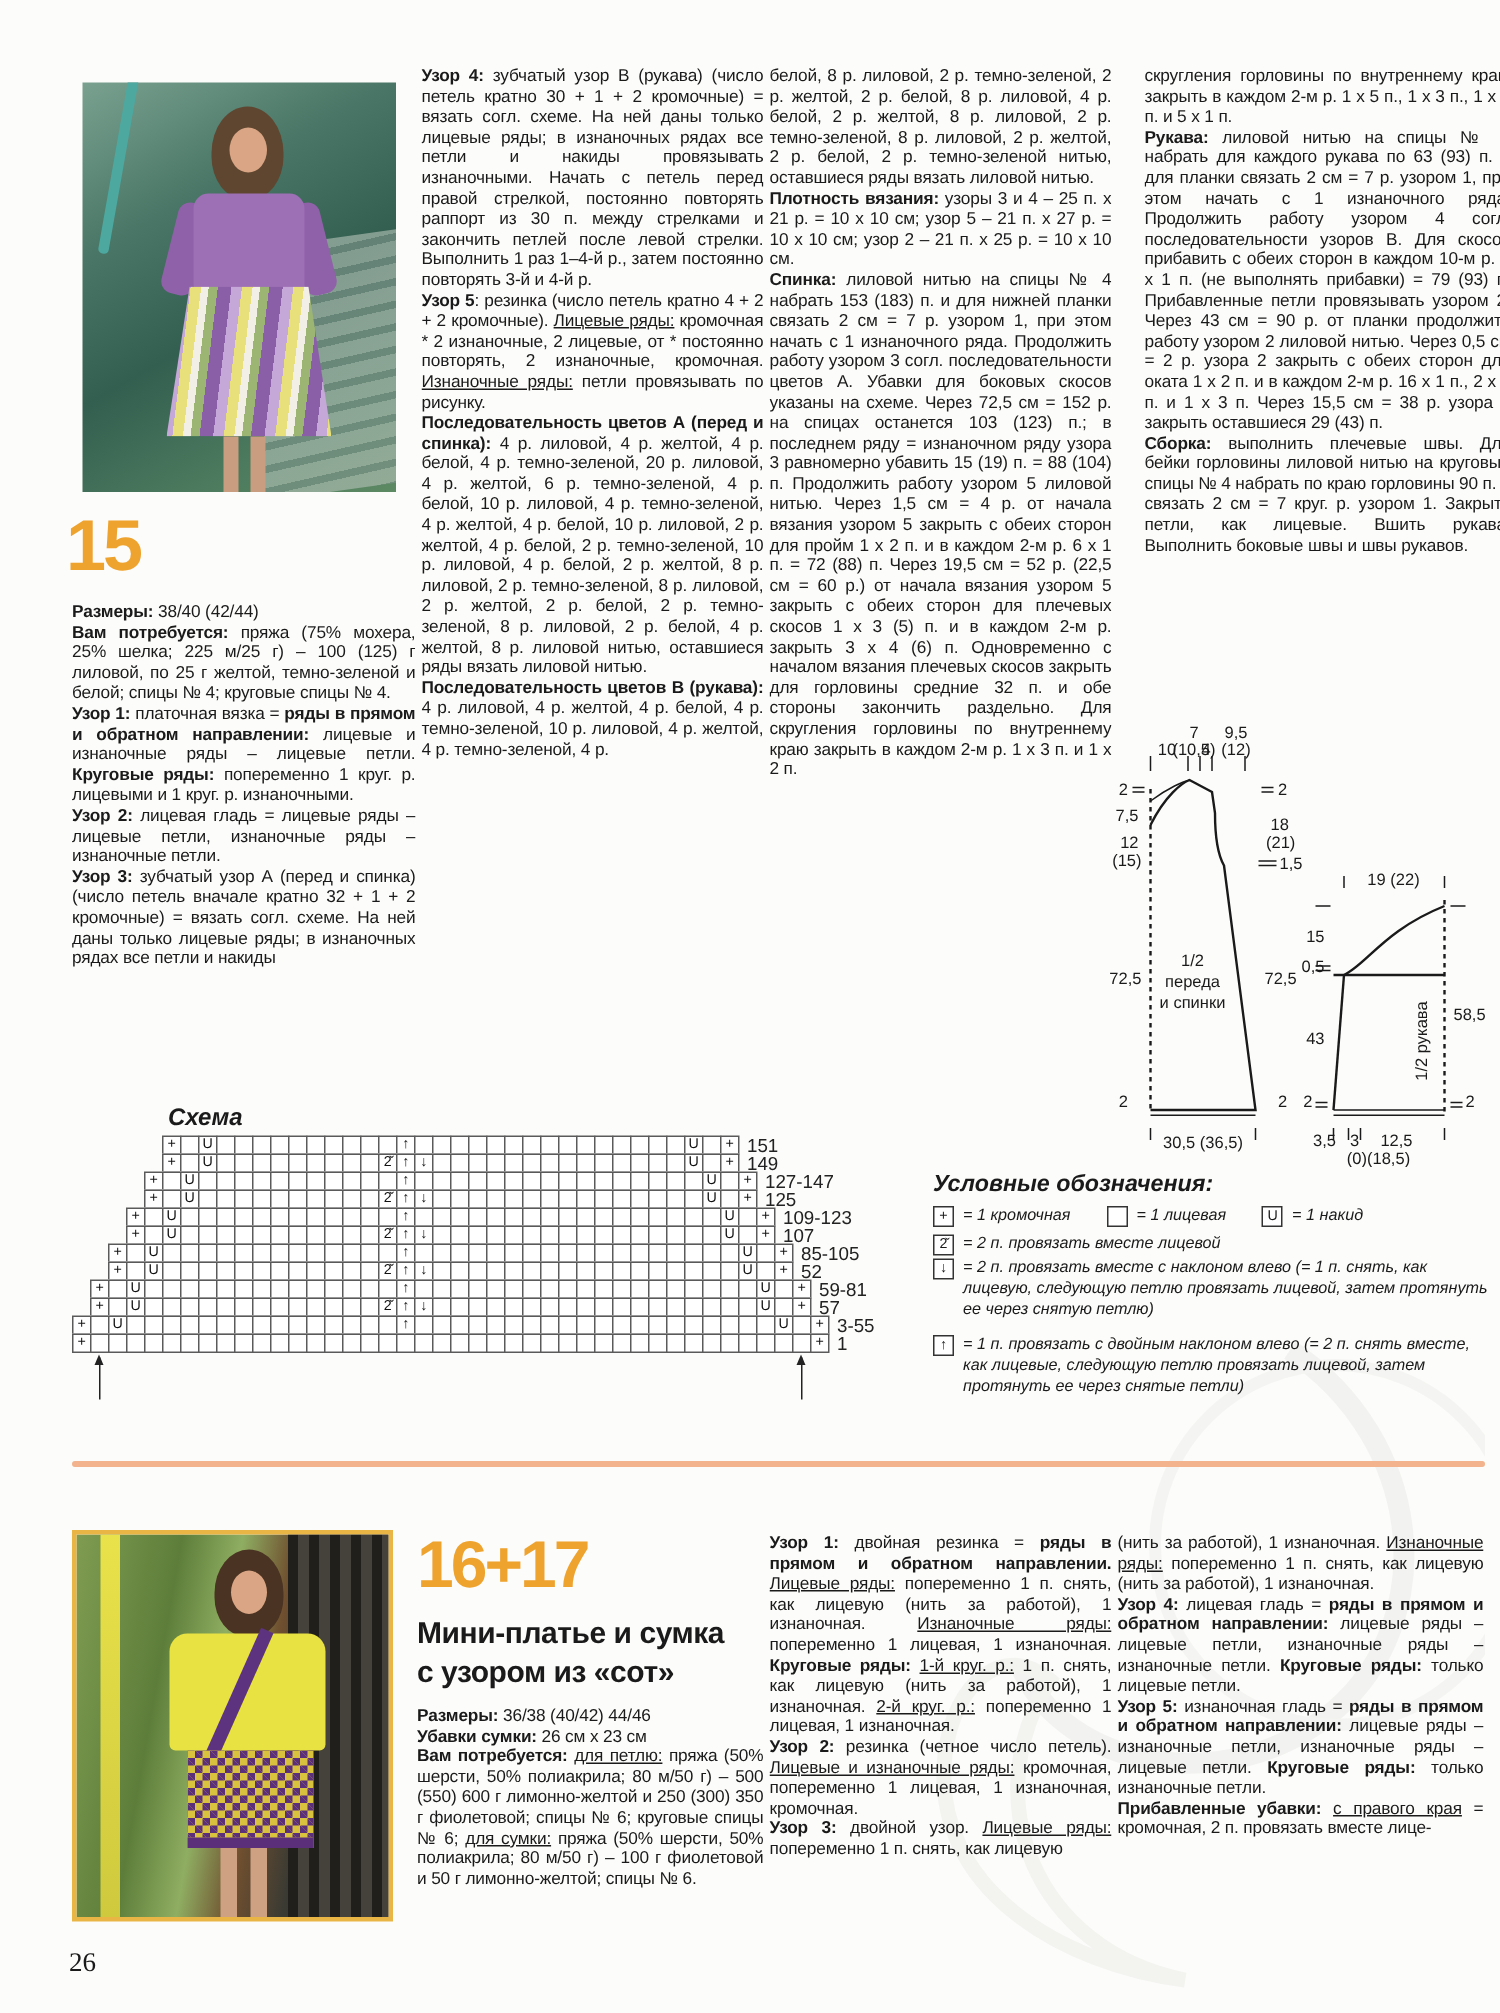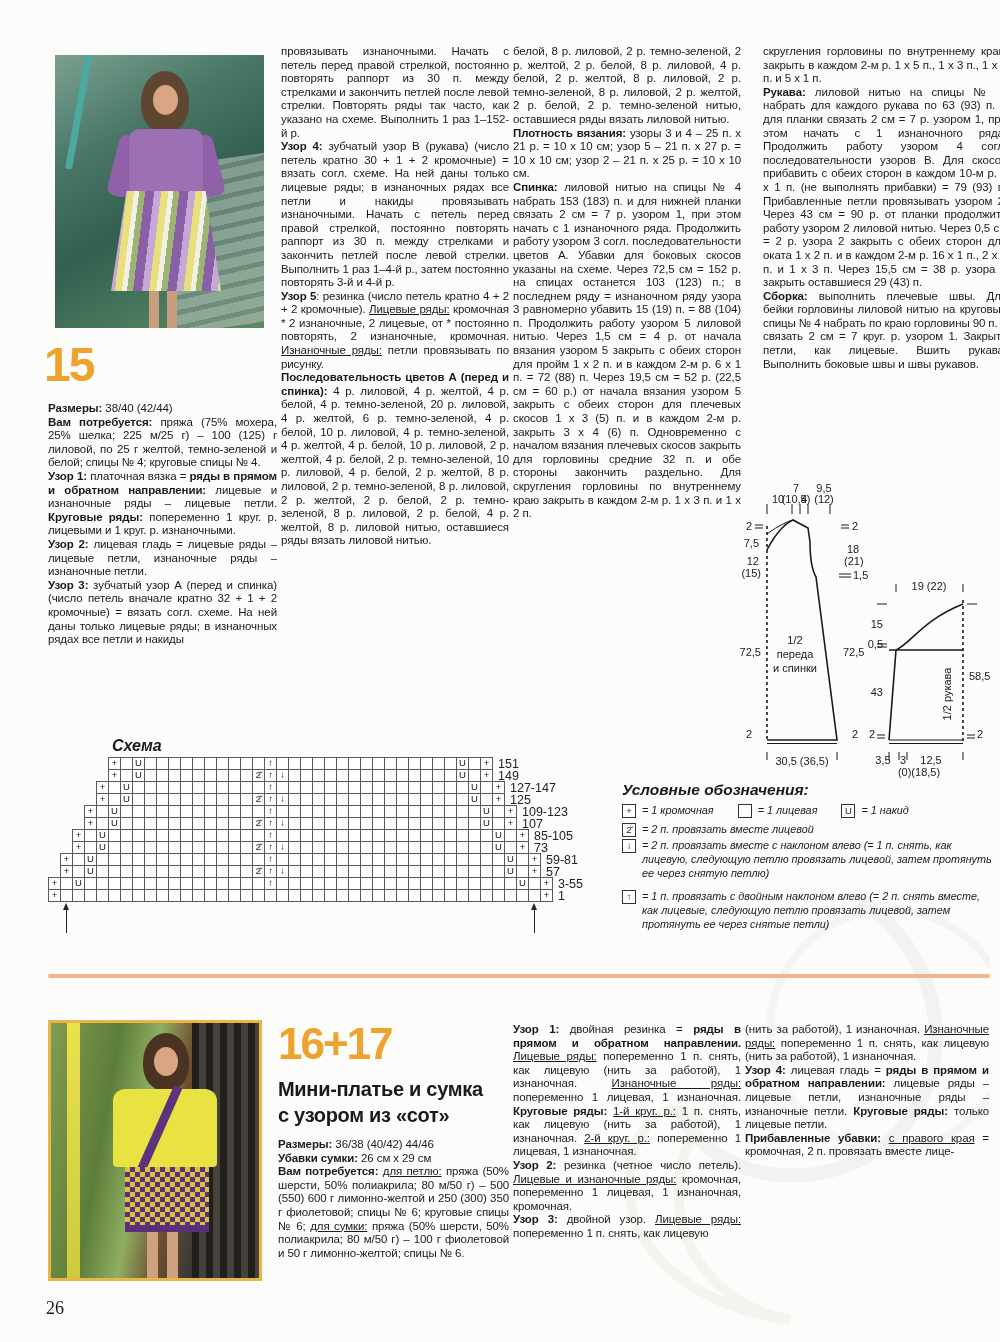--- a/index.html
+++ b/index.html
@@ -98,24 +98,24 @@
   <div class="item-number" style="left:44px;top:341px;font-size:48px;color:#efa32f;">15</div>
 
   <div class="col" style="left:48px;top:402px;width:229px;height:334px;">
       <p><span class="b">Размеры: </span><span>38/40 (42/44)</span></p>
       <p><span class="b">Вам потребуется: </span><span>пряжа (75% мохера, 25% шелка; 225 м/25 г) – 100 (125) г лиловой, по 25 г желтой, темно-зеленой и белой; спицы № 4; круговые спицы № 4.</span></p>
       <p><span class="b">Узор 1: </span><span>платочная вязка = </span><span class="b">ряды в прямом и обратном направлении: </span><span>лицевые и изнаночные ряды – лицевые петли. </span><span class="b">Круговые ряды: </span><span>попеременно 1 круг. р. лицевыми и 1 круг. р. изнаночными.</span></p>
       <p><span class="b">Узор 2: </span><span>лицевая гладь = лицевые ряды – лицевые петли, изнаночные ряды – изнаночные петли.</span></p>
       <p><span class="b">Узор 3: </span><span>зубчатый узор А (перед и спинка) (число петель вначале кратно 32 + 1 + 2 кромочные) = вязать согл. схеме. На ней даны только лицевые ряды; в изнаночных рядах все петли и накиды</span></p>
     </div>
   <div class="col" style="left:281px;top:45px;width:228px;height:694px;">
-      <p><span>провязывать изнаночными. Начать с петель перед правой стрелкой, постоянно повторять раппорт из 30 п. между стрелками и закончить петлей после левой стрелки. Повторять ряды так часто, как указано на схеме. Выполнить 1 раз 1–152-й р.</span></p>
       <p><span class="b">Узор 4: </span><span>зубчатый узор В (рукава) (число петель кратно 30 + 1 + 2 кромочные) = вязать согл. схеме. На ней даны только лицевые ряды; в изнаночных рядах все петли и накиды провязывать изнаночными. Начать с петель перед правой стрелкой, постоянно повторять раппорт из 30 п. между стрелками и закончить петлей после левой стрелки. Выполнить 1 раз 1–4-й р., затем постоянно повторять 3-й и 4-й р.</span></p>
       <p><span class="b">Узор 5</span><span>: резинка (число петель кратно 4 + 2 + 2 кромочные). </span><span class="u">Лицевые ряды:</span><span> кромочная * 2 изнаночные, 2 лицевые, от * постоянно повторять, 2 изнаночные, кромочная. </span><span class="u">Изнаночные ряды:</span><span> петли провязывать по рисунку.</span></p>
       <p><span class="b">Последовательность цветов А (перед и спинка): </span><span>4 р. лиловой, 4 р. желтой, 4 р. белой, 4 р. темно-зеленой, 20 р. лиловой, 4 р. желтой, 6 р. темно-зеленой, 4 р. белой, 10 р. лиловой, 4 р. темно-зеленой, 4 р. желтой, 4 р. белой, 10 р. лиловой, 2 р. желтой, 4 р. белой, 2 р. темно-зеленой, 10 р. лиловой, 4 р. белой, 2 р. желтой, 8 р. лиловой, 2 р. темно-зеленой, 8 р. лиловой, 2 р. желтой, 2 р. белой, 2 р. темно-зеленой, 8 р. лиловой, 2 р. белой, 4 р. желтой, 8 р. лиловой нитью, оставшиеся ряды вязать лиловой нитью.</span></p>
+      <p><span class="b">Последовательность цветов В (рукава): </span><span>4 р. лиловой, 4 р. желтой, 4 р. белой, 4 р. темно-зеленой, 10 р. лиловой, 4 р. желтой, 4 р. темно-зеленой, 4 р.</span></p>
     </div>
   <div class="col" style="left:513px;top:45px;width:228px;height:694px;">
       <p><span>белой, 8 р. лиловой, 2 р. темно-зеленой, 2 р. желтой, 2 р. белой, 8 р. лиловой, 4 р. белой, 2 р. желтой, 8 р. лиловой, 2 р. темно-зеленой, 8 р. лиловой, 2 р. желтой, 2 р. белой, 2 р. темно-зеленой нитью, оставшиеся ряды вязать лиловой нитью.</span></p>
       <p><span class="b">Плотность вязания: </span><span>узоры 3 и 4 – 25 п. x 21 р. = 10 x 10 см; узор 5 – 21 п. x 27 р. = 10 x 10 см; узор 2 – 21 п. x 25 р. = 10 x 10 см.</span></p>
       <p><span class="b">Спинка: </span><span>лиловой нитью на спицы № 4 набрать 153 (183) п. и для нижней планки связать 2 см = 7 р. узором 1, при этом начать с 1 изнаночного ряда. Продолжить работу узором 3 согл. последовательности цветов А. Убавки для боковых скосов указаны на схеме. Через 72,5 см = 152 р. на спицах останется 103 (123) п.; в последнем ряду = изнаночном ряду узора 3 равномерно убавить 15 (19) п. = 88 (104) п. Продолжить работу узором 5 лиловой нитью. Через 1,5 см = 4 р. от начала вязания узором 5 закрыть с обеих сторон для пройм 1 x 2 п. и в каждом 2-м р. 6 x 1 п. = 72 (88) п. Через 19,5 см = 52 р. (22,5 см = 60 р.) от начала вязания узором 5 закрыть с обеих сторон для плечевых скосов 1 x 3 (5) п. и в каждом 2-м р. закрыть 3 x 4 (6) п. Одновременно с началом вязания плечевых скосов закрыть для горловины средние 32 п. и обе стороны закончить раздельно. Для скругления горловины по внутреннему краю закрыть в каждом 2-м р. 1 x 3 п. и 1 x 2 п.</span></p>
     </div>
   <div class="col" style="left:763px;top:45px;width:244px;height:694px;">
       <p><span>скругления горловины по внутреннему краю закрыть в каждом 2-м р. 1 x 5 п., 1 x 3 п., 1 x 2 п. и 5 x 1 п.</span></p>
       <p><span class="b">Рукава: </span><span>лиловой нитью на спицы № 4 набрать для каждого рукава по 63 (93) п. и для планки связать 2 см = 7 р. узором 1, при этом начать с 1 изнаночного ряда. Продолжить работу узором 4 согл. последовательности узоров В. Для скосов прибавить с обеих сторон в каждом 10-м р. 8 x 1 п. (не выполнять прибавки) = 79 (93) п. Прибавленные петли провязывать узором 2. Через 43 см = 90 р. от планки продолжить работу узором 2 лиловой нитью. Через 0,5 см = 2 р. узора 2 закрыть с обеих сторон для оката 1 x 2 п. и в каждом 2-м р. 16 x 1 п., 2 x 2 п. и 1 x 3 п. Через 15,5 см = 38 р. узора 2 закрыть оставшиеся 29 (43) п.</span></p>
       <p><span class="b">Сборка: </span><span>выполнить плечевые швы. Для бейки горловины лиловой нитью на круговые спицы № 4 набрать по краю горловины 90 п. и связать 2 см = 7 круг. р. узором 1. Закрыть петли, как лицевые. Вшить рукава. Выполнить боковые швы и швы рукавов.</span></p>
@@ -479,21 +479,21 @@
       <div class="cell" style="left: 360px; top: 84px;"></div>
       <div class="cell" style="left: 372px; top: 84px;"></div>
       <div class="cell" style="left: 384px; top: 84px;"></div>
       <div class="cell" style="left: 396px; top: 84px;"></div>
       <div class="cell" style="left: 408px; top: 84px;"></div>
       <div class="cell" style="left: 420px; top: 84px;"></div>
       <div class="cell" style="left: 432px; top: 84px;"></div>
       <div class="cell" style="left: 444px; top: 84px;">U</div>
       <div class="cell" style="left: 456px; top: 84px;"></div>
       <div class="cell" style="left: 468px; top: 84px;">+</div>
-      <div class="rlab" style="left: 486px; top: 84px;">73</div>
+      <div class="rlab" style="left: 486px; top: 84px;">52</div>
       <div class="cell" style="left: 12px; top: 96px;">+</div>
       <div class="cell" style="left: 24px; top: 96px;"></div>
       <div class="cell" style="left: 36px; top: 96px;">U</div>
       <div class="cell" style="left: 48px; top: 96px;"></div>
       <div class="cell" style="left: 60px; top: 96px;"></div>
       <div class="cell" style="left: 72px; top: 96px;"></div>
       <div class="cell" style="left: 84px; top: 96px;"></div>
       <div class="cell" style="left: 96px; top: 96px;"></div>
       <div class="cell" style="left: 108px; top: 96px;"></div>
       <div class="cell" style="left: 120px; top: 96px;"></div>
@@ -704,28 +704,29 @@
   </div>
 
   <div class="item-number" style="left:278px;top:1022px;font-size:44px;color:#efa32f;">16+17</div>
   <div class="item-title" style="left:278px;top:1076px;font-size:20px;line-height:26px;">
     <div>Мини-платье и сумка</div>
     <div>с узором из «сот»</div>
   </div>
 
   <div class="col" style="left:278px;top:1138px;width:231px;height:180px;">
       <p><span class="b">Размеры: </span><span>36/38 (40/42) 44/46</span></p>
-      <p><span class="b">Убавки сумки: </span><span>26 см x 29 см</span></p>
+      <p><span class="b">Убавки сумки: </span><span>26 см x 23 см</span></p>
       <p><span class="b">Вам потребуется: </span><span class="u">для петлю:</span><span> пряжа (50% шерсти, 50% полиакрила; 80 м/50 г) – 500 (550) 600 г лимонно-желтой и 250 (300) 350 г фиолетовой; спицы № 6; круговые спицы № 6; </span><span class="u">для сумки:</span><span> пряжа (50% шерсти, 50% полиакрила; 80 м/50 г) – 100 г фиолетовой и 50 г лимонно-желтой; спицы № 6.</span></p>
     </div>
   <div class="col" style="left:513px;top:1023px;width:228px;height:300px;">
       <p><span class="b">Узор 1: </span><span>двойная резинка = </span><span class="b">ряды в прямом и обратном направлении. </span><span class="u">Лицевые ряды:</span><span> попеременно 1 п. снять, как лицевую (нить за работой), 1 изнаночная. </span><span class="u">Изнаночные ряды:</span><span> попеременно 1 лицевая, 1 изнаночная. </span><span class="b">Круговые ряды: </span><span class="u">1-й круг. р.:</span><span> 1 п. снять, как лицевую (нить за работой), 1 изнаночная. </span><span class="u">2-й круг. р.:</span><span> попеременно 1 лицевая, 1 изнаночная.</span></p>
       <p><span class="b">Узор 2: </span><span>резинка (четное число петель). </span><span class="u">Лицевые и изнаночные ряды:</span><span> кромочная, попеременно 1 лицевая, 1 изнаночная, кромочная.</span></p>
       <p><span class="b">Узор 3: </span><span>двойной узор. </span><span class="u">Лицевые ряды:</span><span> попеременно 1 п. снять, как лицевую</span></p>
     </div>
   <div class="col" style="left:745px;top:1023px;width:244px;height:310px;">
       <p><span>(нить за работой), 1 изнаночная. </span><span class="u">Изнаночные ряды:</span><span> попеременно 1 п. снять, как лицевую (нить за работой), 1 изнаночная.</span></p>
       <p><span class="b">Узор 4: </span><span>лицевая гладь = </span><span class="b">ряды в прямом и обратном направлении: </span><span>лицевые ряды – лицевые петли, изнаночные ряды – изнаночные петли. </span><span class="b">Круговые ряды: </span><span>только лицевые петли.</span></p>
+      <p><span class="b">Узор 5: </span><span>изнаночная гладь = </span><span class="b">ряды в прямом и обратном направлении: </span><span>лицевые ряды – изнаночные петли, изнаночные ряды – лицевые петли. </span><span class="b">Круговые ряды: </span><span>только изнаночные петли.</span></p>
       <p><span class="b">Прибавленные убавки: </span><span class="u">с правого края</span><span> = кромочная, 2 п. провязать вместе лице-</span></p>
     </div>
 
   <div class="page-number">26</div>
 </div>
 
 </body></html>

